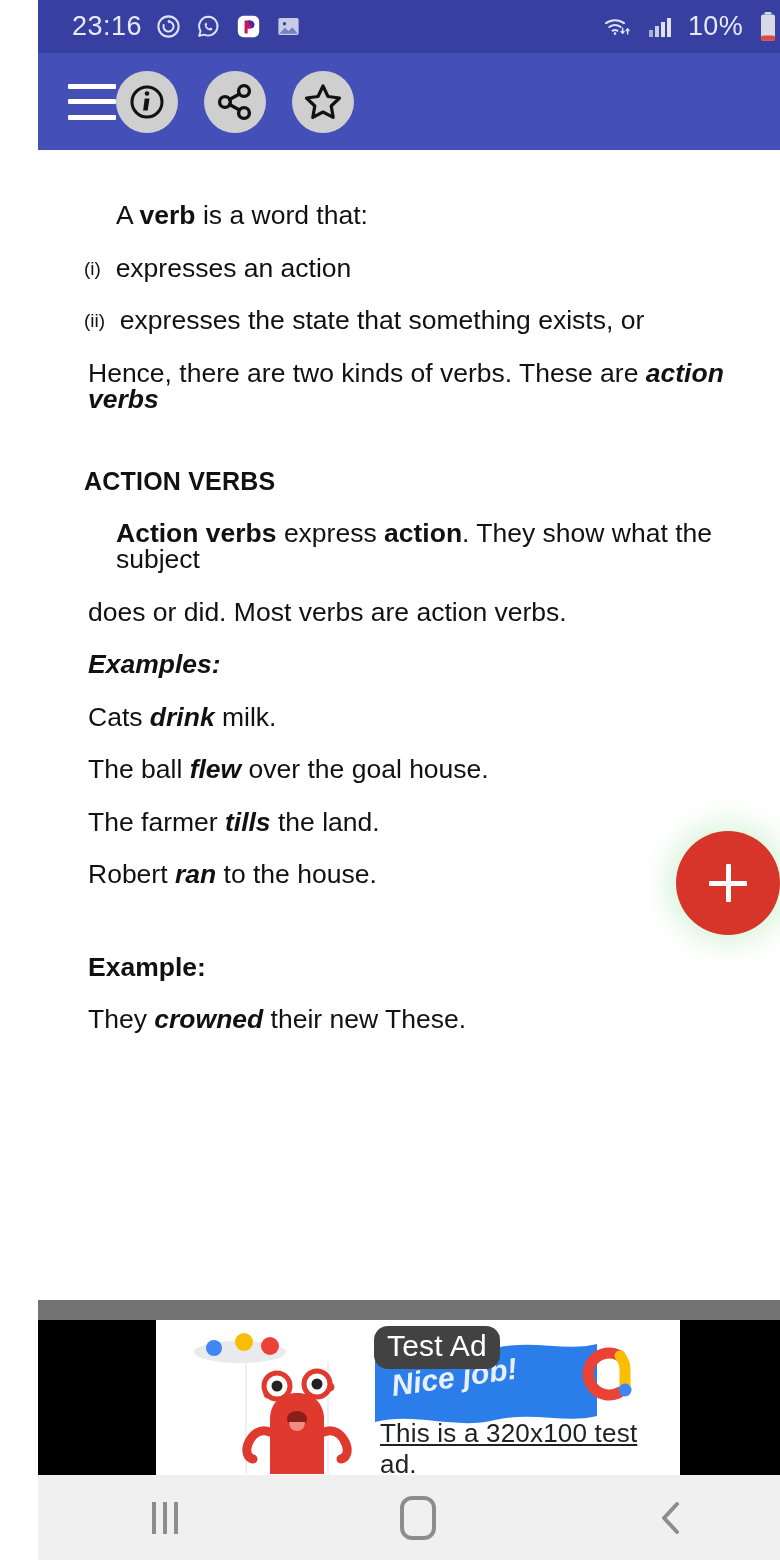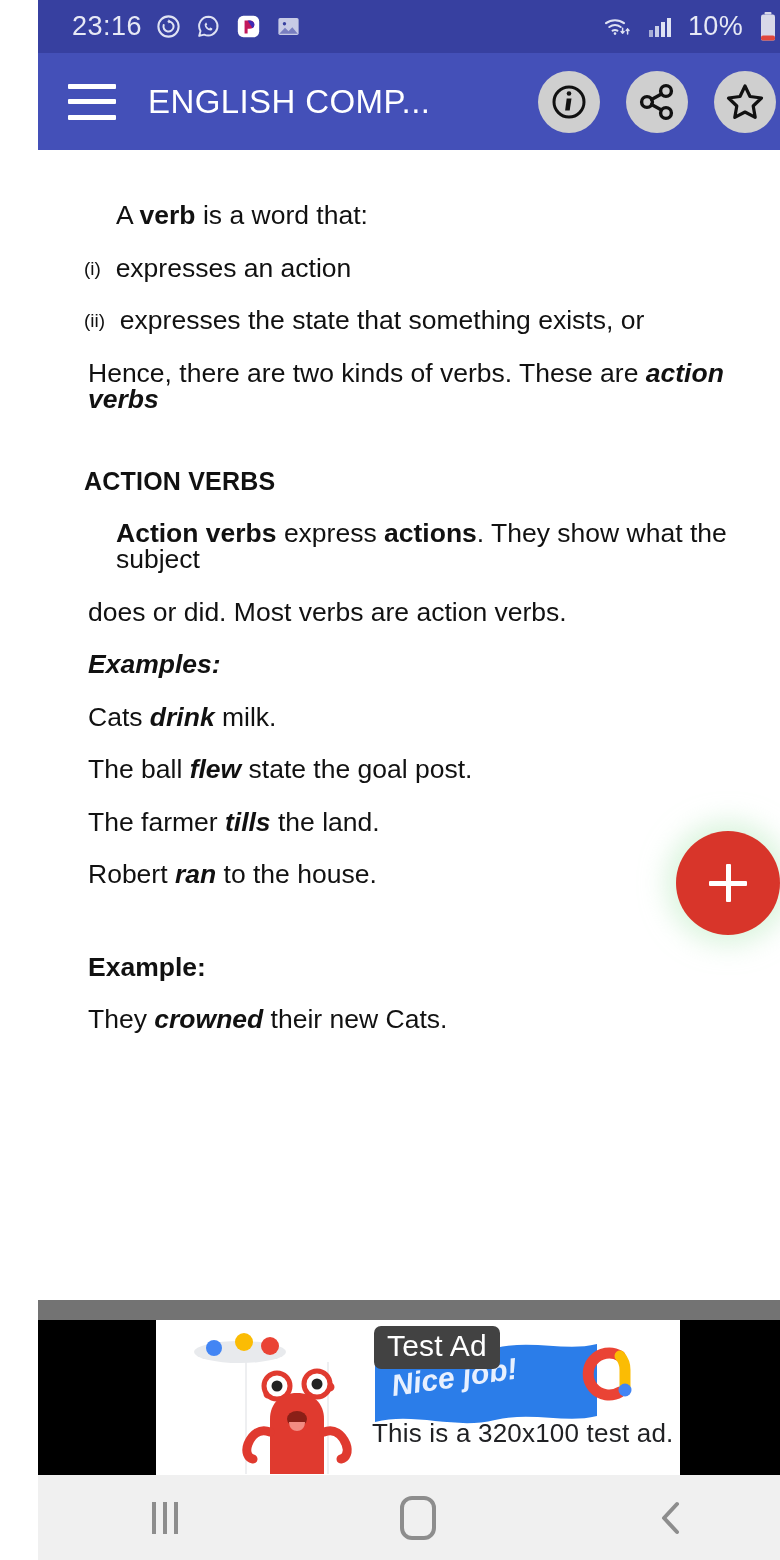--- a/index.html
+++ b/index.html
@@ -77,26 +77,26 @@
   .ad-wrap {
     position:absolute; left:0; right:0; top:1320px; height:155px;
     background:#000; display:flex; align-items:stretch;
   }
   .ad-strip { background:#000; flex:0 0 118px; }
   .ad-card { flex:1 1 auto; background:#fff; position:relative; overflow:hidden; }
   .ad-monster { position:absolute; left:22px; top:4px; width:250px; height:150px; }
   .ad-flag { position:absolute; left:215px; top:14px; width:230px; height:95px; }
   .ad-badge {
     position:absolute; left:218px; top:6px;
-    background:#424242; color:#fff; border-radius:7px;
+    background:#424242; color:#fff; border-radius:14px;
     padding:4px 13px 7px 13px; font-size:30px; line-height:1.08; letter-spacing:0.2px;
   }
   .ad-text {
-    position:absolute; left:216px; top:98px;
-    font-size:26px; color:#202124; letter-spacing:0.2px;
+    position:absolute; left:224px; top:98px;
+    font-size:26px; color:#202124; letter-spacing:0.2px;text-decoration:underline;
   }
   .ad-logo { position:absolute; right:40px; top:22px; width:64px; height:64px; }
 
   
   .nav-bar {
     position:absolute; left:0; right:0; bottom:0; height:85px;
     background:#f0f0f0; display:flex; align-items:center; justify-content:space-around;
   }
   .nav-btn { width:120px; height:85px; display:flex; align-items:center; justify-content:center; cursor:pointer; }
   .recents { display:flex; gap:7px; }
@@ -154,21 +154,20 @@
       </svg>
     </div>
   </div>
 
   <div class="app-bar">
     <div class="hamburger">
       <span></span>
         <span></span>
         <span></span>
     </div>
-    <div class="app-title">ENGLISH COMP...</div>
     <div class="bar-actions">
       <div class="circle-btn">
         <svg width="46" height="46" viewBox="0 0 46 46">
           <circle cx="23" cy="23" r="15" fill="none" stroke="#111" stroke-width="3"></circle>
           <circle cx="23" cy="14.5" r="2.3" fill="#111"></circle>
           <path d="M25.5 19.5h-4.8l-1.6 12h4.6z" fill="#111"></path>
         </svg>
       </div>
       <div class="circle-btn">
         <svg width="44" height="44" viewBox="0 0 44 44">
@@ -205,50 +204,50 @@
 
       <div class="dt para ind3">
         <span>Hence, there are two kinds of verbs. These are </span><i class="bi">action verbs</i>
       </div>
 
       <div class="gap-lg"></div>
 
       <div class="dt section-head">ACTION VERBS</div>
 
       <div class="dt para ind1">
-        <b class="bold">Action verbs</b><span> express </span><b class="bold">actions</b><span>. They show what the subject</span>
+        <b class="bold">Action verbs</b><span> express </span><b class="bold">action</b><span>. They show what the subject</span>
       </div>
       <div class="dt para ind3">does or did. Most verbs are action verbs.</div>
 
       <div class="dt para ind3">
         <i class="bi">Examples:</i>
       </div>
 
       <div class="dt para ind3">
         <span>Cats </span><i class="bi">drink</i><span> milk.</span>
       </div>
       <div class="dt para ind3">
-        <span>The ball </span><i class="bi">flew</i><span> state the goal post.</span>
+        <span>The ball </span><i class="bi">flew</i><span> over the goal house.</span>
       </div>
       <div class="dt para ind3">
         <span>The farmer </span><i class="bi">tills</i><span> the land.</span>
       </div>
       <div class="dt para ind3">
         <span>Robert </span><i class="bi">ran</i><span> to the house.</span>
       </div>
 
       <div class="gap-md"></div>
 
 
       <div class="dt para ind3">
         <b class="bold">Example:</b>
       </div>
 
       <div class="dt para ind3">
-        <span>They </span><i class="bi">crowned</i><span> their new Cats.</span>
+        <span>They </span><i class="bi">crowned</i><span> their new These.</span>
       </div>
 
 
     </div>
   </div>
 
   <div class="fab">
     <span class="plus-h"></span>
     <span class="plus-v"></span>
   </div>

